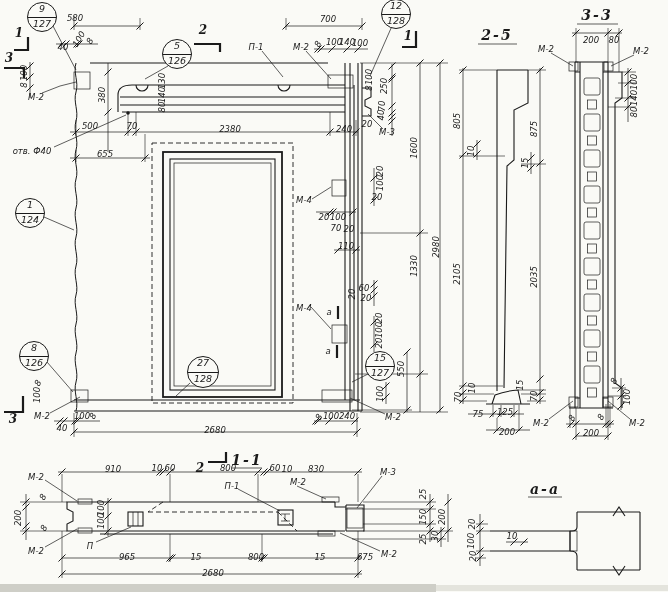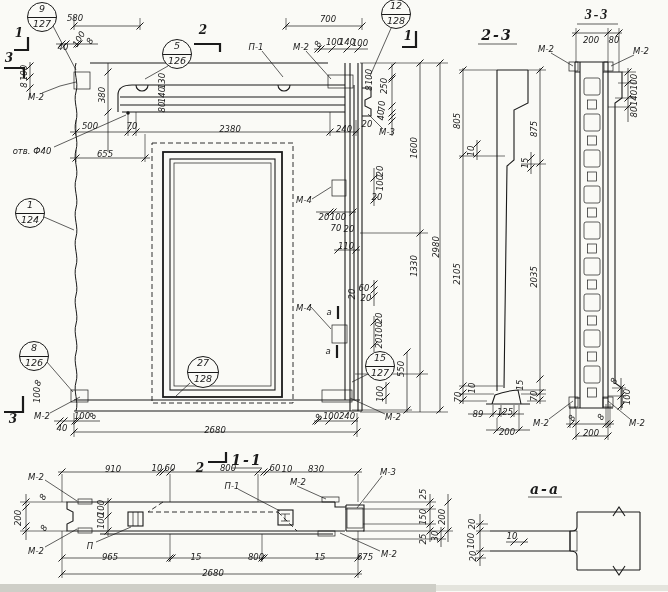--- a/index.html
+++ b/index.html
@@ -455,35 +455,35 @@
       <span class="lbl" style="left: 331px; top: 416px;">100</span>
       <span class="lbl" style="left: 347px; top: 416px;">240</span>
       <span class="lbl" style="left: 393px; top: 417px;">М-2</span>
       <span class="lbl" style="left: 42px; top: 416px;">М-2</span>
       <span class="lbl" style="left: 62px; top: 428px;">40</span>
       <span class="lbl" style="left: 82px; top: 416px;">100</span>
       <span class="lbl r60" style="left: 93px; top: 416px;">8</span>
       <span class="lbl" style="left: 215px; top: 430px;">2680</span>
       <span class="lbl r90" style="left: 37px; top: 395px;">100</span>
       <span class="lbl r60" style="left: 38px; top: 383px;">8</span>
-      <span class="lbl title" style="left: 497px; top: 35px;">2-3</span>
+      <span class="lbl title" style="left: 497px; top: 35px;">2-5</span>
       <span class="lbl r90" style="left: 457px; top: 121px;">805</span>
       <span class="lbl r90" style="left: 534px; top: 129px;">875</span>
       <span class="lbl r90" style="left: 471px; top: 151px;">10</span>
       <span class="lbl r90" style="left: 525px; top: 163px;">15</span>
       <span class="lbl r90" style="left: 457px; top: 274px;">2105</span>
       <span class="lbl r90" style="left: 534px; top: 277px;">2035</span>
       <span class="lbl r90" style="left: 458px; top: 397px;">70</span>
       <span class="lbl r90" style="left: 472px; top: 388px;">10</span>
       <span class="lbl r90" style="left: 520px; top: 385px;">15</span>
       <span class="lbl r90" style="left: 534px; top: 396px;">70</span>
-      <span class="lbl" style="left: 478px; top: 414px;">89</span>
+      <span class="lbl" style="left: 478px; top: 414px;">75</span>
       <span class="lbl" style="left: 505px; top: 412px;">125</span>
       <span class="lbl" style="left: 507px; top: 432px;">200</span>
-      <span class="lbl title" style="left: 597px; top: 15px; font-family: Liberation Serif, serif;">3-3</span>
+      <span class="lbl title" style="left: 597px; top: 15px;">3-3</span>
       <span class="lbl" style="left: 591px; top: 40px;">200</span>
       <span class="lbl" style="left: 614px; top: 40px;">80</span>
       <span class="lbl" style="left: 546px; top: 49px;">М-2</span>
       <span class="lbl" style="left: 641px; top: 51px;">М-2</span>
       <span class="lbl r90" style="left: 634px; top: 82px;">100</span>
       <span class="lbl r90" style="left: 634px; top: 98px;">140</span>
       <span class="lbl r90" style="left: 634px; top: 112px;">80</span>
       <span class="lbl r60" style="left: 614px; top: 381px;">8</span>
       <span class="lbl r90" style="left: 627px; top: 397px;">100</span>
       <span class="lbl" style="left: 541px; top: 423px;">М-2</span>
@@ -509,21 +509,21 @@
       <span class="lbl r90" style="left: 101px; top: 508px;">100</span>
       <span class="lbl r90" style="left: 101px; top: 521px;">100</span>
       <span class="lbl" style="left: 90px; top: 546px;">П</span>
       <span class="lbl" style="left: 36px; top: 551px;">М-2</span>
       <span class="lbl r90" style="left: 423px; top: 494px;">25</span>
       <span class="lbl r90" style="left: 423px; top: 517px;">150</span>
       <span class="lbl r90" style="left: 423px; top: 539px;">25</span>
       <span class="lbl r90" style="left: 442px; top: 517px;">200</span>
       <span class="lbl r90" style="left: 435px; top: 536px;">30</span>
       <span class="lbl" style="left: 389px; top: 554px;">М-2</span>
-      <span class="lbl" style="left: 110px; top: 557px;">965</span>
+      <span class="lbl" style="left: 127px; top: 557px;">965</span>
       <span class="lbl" style="left: 196px; top: 557px;">15</span>
       <span class="lbl" style="left: 256px; top: 557px;">800</span>
       <span class="lbl" style="left: 320px; top: 557px;">15</span>
       <span class="lbl" style="left: 365px; top: 557px;">675</span>
       <span class="lbl" style="left: 213px; top: 573px;">2680</span>
       <span class="lbl title" style="left: 545px; top: 489px;">а-а</span>
       <span class="lbl r90" style="left: 472px; top: 524px;">20</span>
       <span class="lbl r90" style="left: 471px; top: 541px;">100</span>
       <span class="lbl r90" style="left: 473px; top: 556px;">20</span>
       <span class="lbl" style="left: 512px; top: 536px;">10</span>

